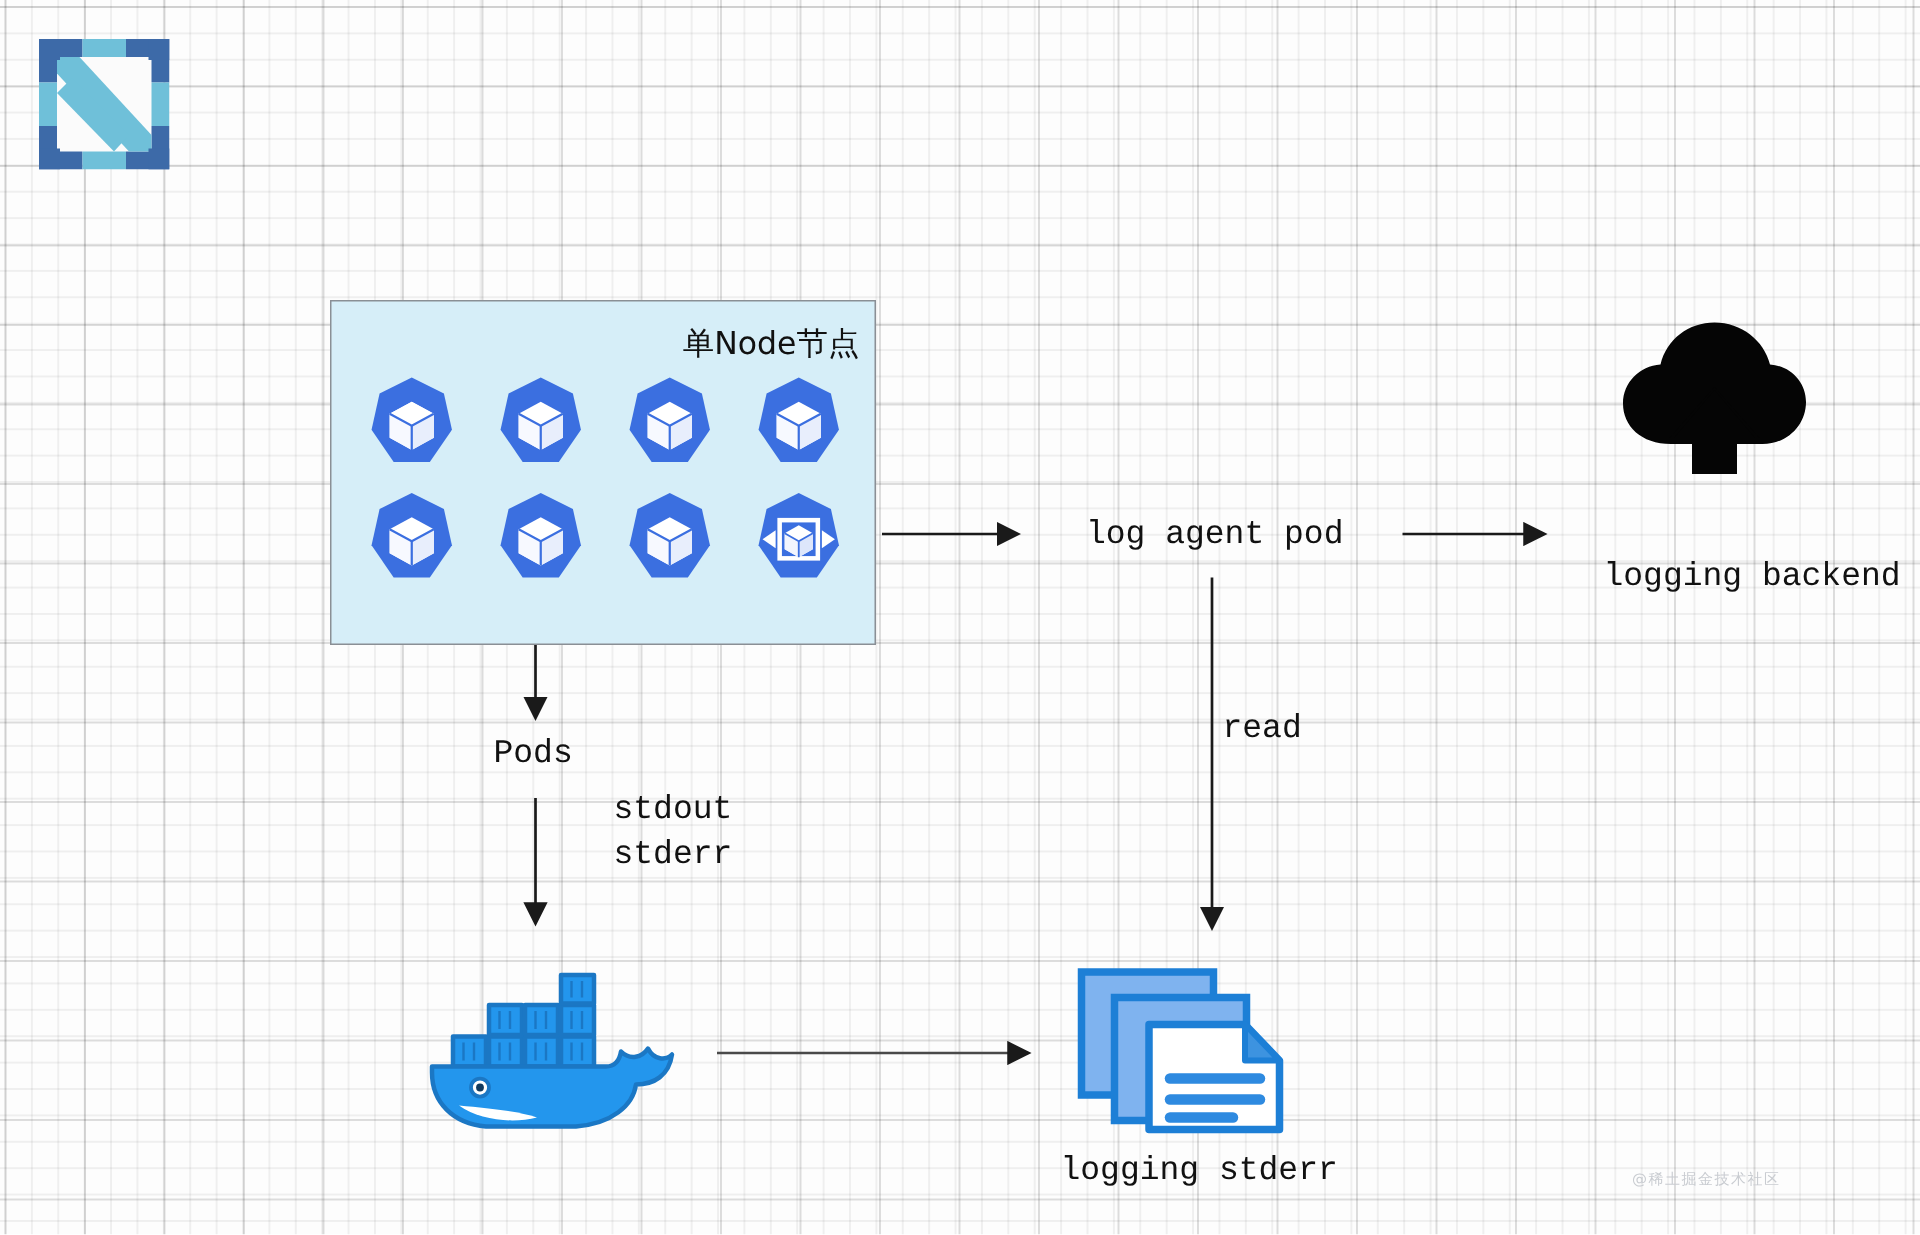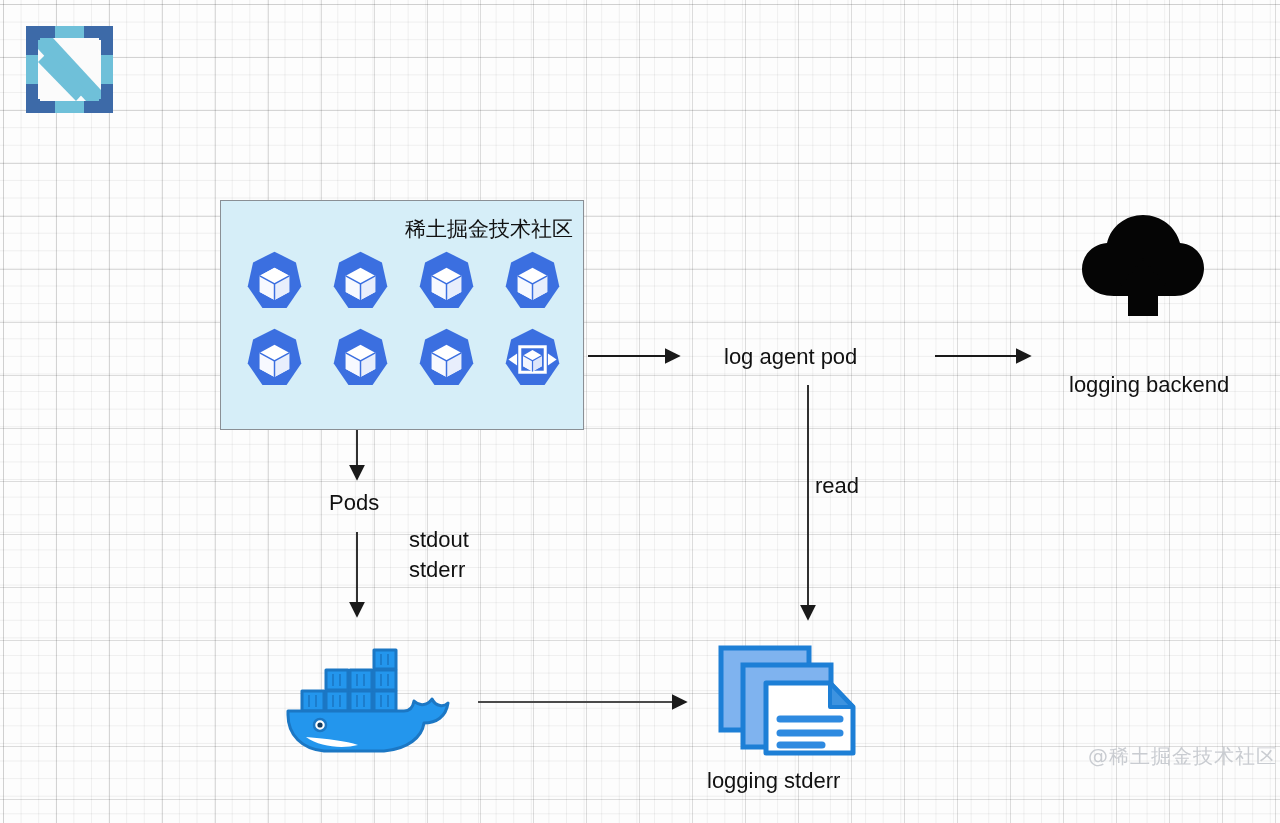--- a/index.html
+++ b/index.html
@@ -78,21 +78,21 @@
   .pod-row {
     display: flex;
     gap: 19px;
     margin-bottom: 10px;
   }
   .pod-icon { width: 67px; height: 67px; display: block; }
 
   
   .mono-label {
     position: absolute;
-    font-family: Liberation Sans, sans-serif;
+    font-family: Liberation Mono, monospace;
     font-size: 22px;
     color: #111;
     white-space: nowrap;
     letter-spacing: 0px;
   }
 
   
   .arrows {
     position: absolute;
     left: 0; top: 0;
@@ -120,23 +120,23 @@
     left: 718px;
     top: 645px;
     width: 150px;
     height: 112px;
   }
 
   
   .watermark {
     position: absolute;
     left: 1088px;
-    top: 743px;
+    top: 779px;
     font-family: "DejaVu Sans", sans-serif;
-    font-size: 20px;
+    font-size: 10px;
     color: #c9ccd1;
     white-space: nowrap;
     letter-spacing: 1px;
   }
 </style>
 </head>
 <body>
 
 <div id="canvas">
 
@@ -162,21 +162,21 @@
     </g>
 
     <rect x="0" y="0" width="14" height="14" fill="#3d6aa8"></rect>
     <rect x="73" y="0" width="14" height="14" fill="#3d6aa8"></rect>
     <rect x="0" y="73" width="14" height="14" fill="#3d6aa8"></rect>
     <rect x="73" y="73" width="14" height="14" fill="#3d6aa8"></rect>
   </svg>
 
 
   <div class="node-box">
-    <div class="node-label">稀土掘金技术社区</div>
+    <div class="node-label">单Node节点</div>
 
     <div class="pod-grid">
       <div class="pod-row">
         <svg class="pod-icon" viewBox="0 0 100 100">
           <polygon points="50,4 82,20 90,56 68,88 32,88 10,56 18,20" fill="#3b6fe0"></polygon>
           <g>
             <polygon points="50,28 72,40 72,64 50,76 28,64 28,40" fill="#ffffff"></polygon>
             <polygon points="50,28 72,40 50,52 28,40" fill="#ffffff"></polygon>
             <polygon points="50,52 72,40 72,64 50,76" fill="#e8eefc"></polygon>
             <polygon points="50,52 28,40 28,64 50,76" fill="#f7f9ff"></polygon>

